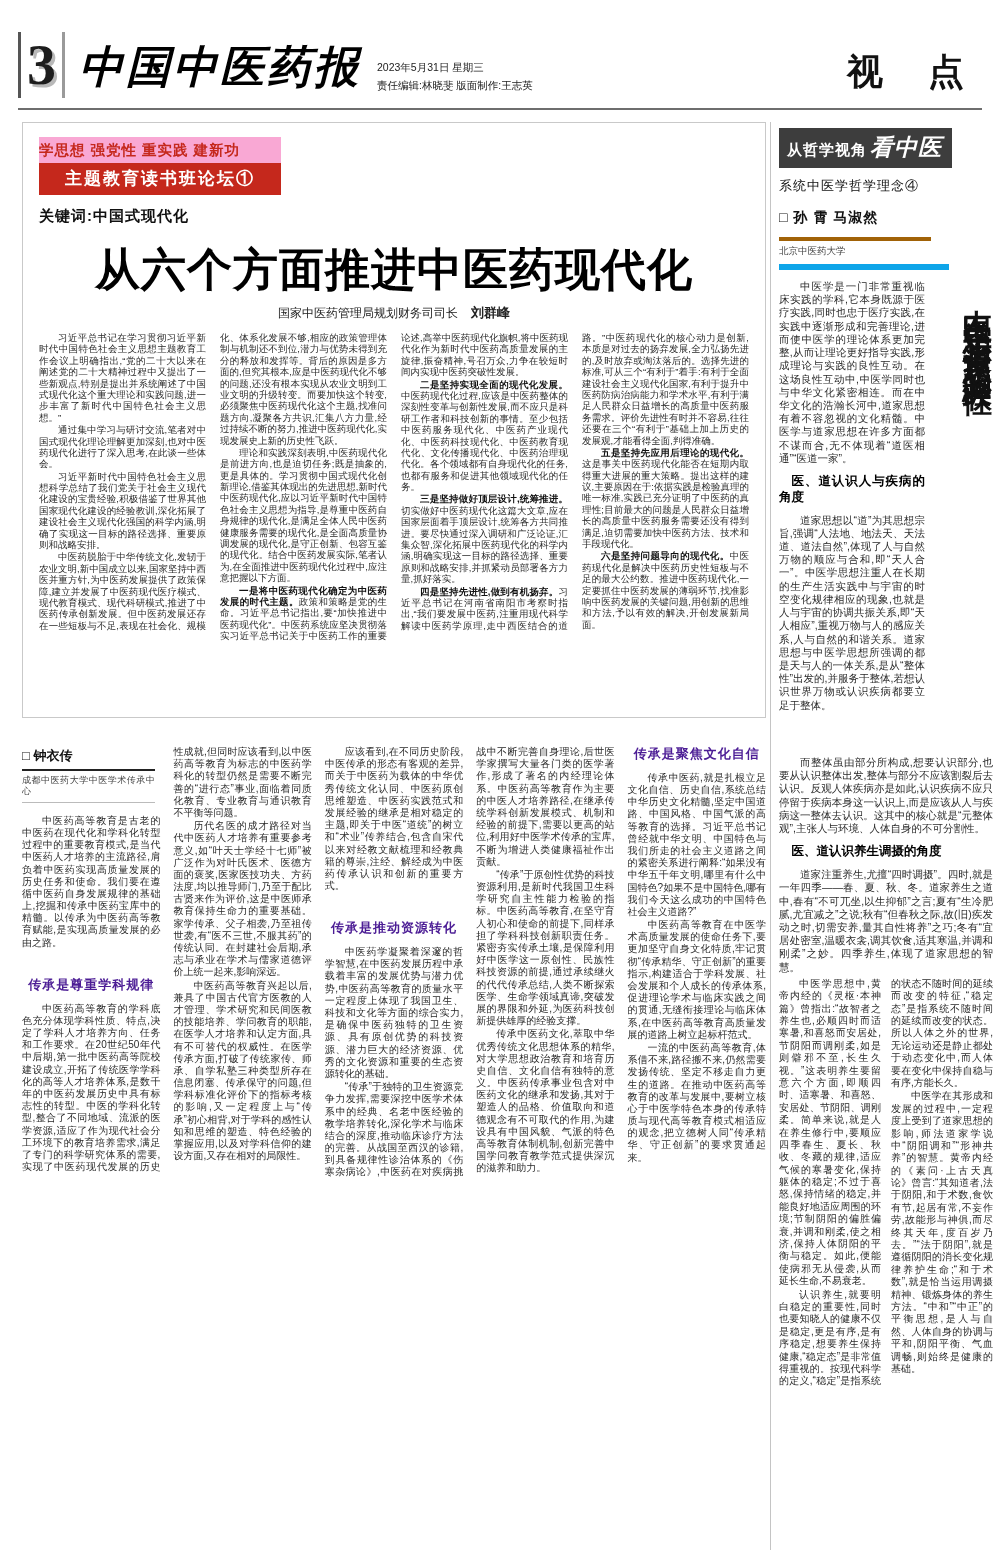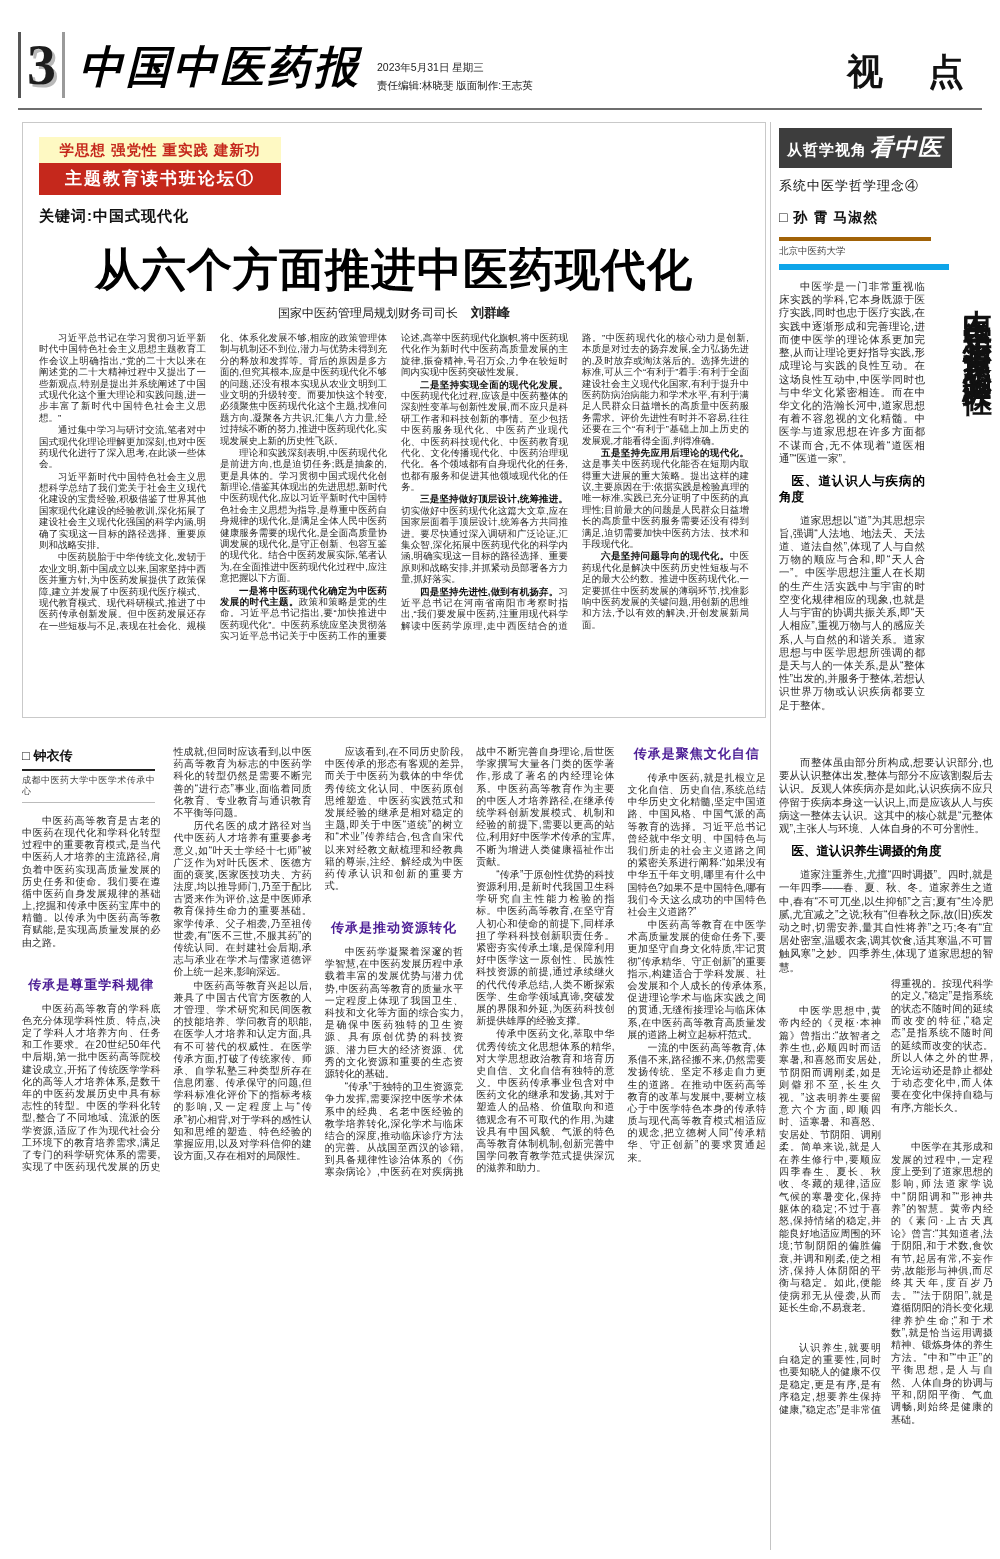--- a/index.html
+++ b/index.html
@@ -20,22 +20,22 @@
               letter-spacing:3px; color:#000; margin-left:14px; line-height:1; padding-top:6px; }
   .dateblock { margin-left:16px; padding-top:24px; font-size:10.5px; color:#222; line-height:1.7; }
   .section-title { margin-left:auto; font-family:"Liberation Serif", serif; font-size:36px; font-weight:900;
                    letter-spacing:18px; color:#111; padding-top:14px; white-space:nowrap; }
   .header-rule { position:absolute; left:18px; top:108px; width:964px; border-top:2px solid #6e6e6e; }
 
   
   .main-box { position:absolute; left:22px; top:122px; width:744px; height:596px;
               border:1px solid #c9c9c9; padding:14px 16px; }
   .badge { width:242px; }
-  .badge-top { background:#fef9c3; color:#c5281c; font-weight:bold; font-size:14.5px;
-               text-align:center; padding:4px 0 3px; letter-spacing:1px; }
+  .badge-top { background:#f9a8d4; color:#c5281c; font-weight:bold; font-size:14.5px;
+               text-align:left; padding:4px 0 3px; letter-spacing:1px; }
   .badge-bottom { background:#c5281c; color:#ffffff; font-weight:bold; font-size:17px;
                   text-align:center; padding:4px 0 5px; letter-spacing:2px; }
   .keyword { margin-top:12px; font-size:15px; font-weight:600; color:#111; letter-spacing:1px; }
   .main-title { margin:14px 0 4px; text-align:center; font-size:45px; font-weight:900;
                 letter-spacing:1px; color:#000; font-family:"Liberation Sans", sans-serif; white-space:nowrap; }
   .byline { text-align:center; font-size:12px; color:#222; font-family:"Liberation Serif", serif; margin-bottom:8px; }
   .byline .name { font-weight:bold; font-size:13px; margin-left:10px; }
   .main-body { margin-top:10px; height:358px; column-count:4; column-gap:14px;
                font-size:9.5px; line-height:1.2; text-align:justify; overflow:hidden; color:#2a2a2a; }
   .main-body p { text-indent:2em; margin-bottom:1px; }
@@ -70,21 +70,21 @@
   .side-text { width:146px; font-size:10.5px; line-height:1.26; text-align:justify; color:#2a2a2a; overflow:hidden; }
   .side-text p { text-indent:2em; }
   .side-head { font-size:12.5px; font-weight:bold; color:#000; margin:9px 0 8px; text-indent:1em; }
   .side-vert { width:66px; writing-mode:vertical-rl; font-family:"Liberation Serif", serif;
                font-size:29px; font-weight:600; color:#111; letter-spacing:6px; line-height:1.1;
                margin-left:2px; padding-top:6px; }
   .side-full { width:214px; font-size:10.5px; line-height:1.26; text-align:justify; color:#2a2a2a; margin-top:2px; }
   .side-full p { text-indent:2em; }
   .side-cols { width:214px; height:452px; column-count:2; column-gap:10px; font-size:10px; line-height:1.24;
                text-align:justify; color:#2a2a2a; overflow:hidden; margin-top:4px; }
-  .side-cols p { text-indent:2em; margin-bottom:1px;margin-top:27px; }
+  .side-cols p { text-indent:2em; margin-bottom:1px; }
 </style>
 </head>
 <body>
 
 <div class="page">
 
   <div class="header">
     <div class="pagenum-wrap">
       <div class="pn-bar"></div>
       <div class="pagenum">3</div>
@@ -161,21 +161,21 @@
       <div class="side-text">
         <p>中医学是一门非常重视临床实践的学科,它本身既源于医疗实践,同时也忠于医疗实践,在实践中逐渐形成和完善理论,进而使中医学的理论体系更加完整,从而让理论更好指导实践,形成理论与实践的良性互动。在这场良性互动中,中医学同时也与中华文化紧密相连。而在中华文化的浩瀚长河中,道家思想有着不容忽视的文化精髓。中医学与道家思想在许多方面都不谋而合,无不体现着“道医相通”“医道一家”。</p>
         <div class="side-head">医、道认识人与疾病的角度</div>
         <p>道家思想以“道”为其思想宗旨,强调“人法地、地法天、天法道、道法自然”,体现了人与自然万物的顺应与合和,即“天人合一”。中医学思想注重人在长期的生产生活实践中与宇宙的时空变化规律相应的现象,也就是人与宇宙的协调共振关系,即“天人相应”,重视万物与人的感应关系,人与自然的和谐关系。道家思想与中医学思想所强调的都是天与人的一体关系,是从“整体性”出发的,并服务于整体,若想认识世界万物或认识疾病都要立足于整体。</p>
       </div>
       <div class="side-vert">中医学思想与道家思想的关联性</div>
     </div>
     <div class="side-full">
       <p>而整体虽由部分所构成,想要认识部分,也要从认识整体出发,整体与部分不应该割裂后去认识。反观人体疾病亦是如此,认识疾病不应只停留于疾病本身这一认识上,而是应该从人与疾病这一整体去认识。这其中的核心就是“元整体观”,主张人与环境、人体自身的不可分割性。</p>
       <div class="side-head">医、道认识养生调摄的角度</div>
-      <p>道家注重养生,尤擅“四时调摄”。四时,就是一年四季——春、夏、秋、冬。道家养生之道中,春有“不可兀坐,以生抑郁”之言;夏有“生冷肥腻,尤宜减之”之说;秋有“但春秋之际,故(旧)疾发动之时,切需安养,量其自性将养”之巧;冬有“宜居处密室,温暖衣衾,调其饮食,适其寒温,不可冒触风寒”之妙。四季养生,体现了道家思想的智慧。</p>
+      <p>道家注重养生,尤擅“四时调摄”。四时,就是一年四季——春、夏、秋、冬。道家养生之道中,春有“不可兀坐,以生抑郁”之言;夏有“生冷肥腻,尤宜减之”之说;秋有“但春秋之际,故(旧)疾发动之时,切需安养,量其自性将养”之巧;冬有“宜居处密室,温暖衣衾,调其饮食,适其寒温,并调和刚柔”之妙。四季养生,体现了道家思想的智慧。</p>
     </div>
     <div class="side-cols">
       <p>中医学思想中,黄帝内经的《灵枢·本神篇》曾指出:“故智者之养生也,必顺四时而适寒暑,和喜怒而安居处,节阴阳而调刚柔,如是则僻邪不至,长生久视。”这表明养生要留意六个方面,即顺四时、适寒暑、和喜怒、安居处、节阴阳、调刚柔。简单来说,就是人在养生修行中,要顺应四季春生、夏长、秋收、冬藏的规律,适应气候的寒暑变化,保持躯体的稳定;不过于喜怒,保持情绪的稳定,并能良好地适应周围的环境;节制阴阳的偏胜偏衰,并调和刚柔,使之相济,保持人体阴阳的平衡与稳定。如此,便能使病邪无从侵袭,从而延长生命,不易衰老。</p>
       <p>认识养生,就要明白稳定的重要性,同时也要知晓人的健康不仅是稳定,更是有序,是有序稳定,想要养生保持健康,“稳定态”是非常值得重视的。按现代科学的定义,“稳定”是指系统的状态不随时间的延续而改变的特征,“稳定态”是指系统不随时间的延续而改变的状态。所以人体之外的世界,无论运动还是静止都处于动态变化中,而人体要在变化中保持自稳与有序,方能长久。</p>
       <p>中医学在其形成和发展的过程中,一定程度上受到了道家思想的影响,师法道家学说中“阴阳调和”“形神共养”的智慧。黄帝内经的《素问·上古天真论》曾言:“其知道者,法于阴阳,和于术数,食饮有节,起居有常,不妄作劳,故能形与神俱,而尽终其天年,度百岁乃去。”“法于阴阳”,就是遵循阴阳的消长变化规律养护生命;“和于术数”,就是恰当运用调摄精神、锻炼身体的养生方法。“中和”“中正”的平衡思想,是人与自然、人体自身的协调与平和,阴阳平衡、气血调畅,则始终是健康的基础。</p>
     </div>
   </div>
 
 </div>
 

